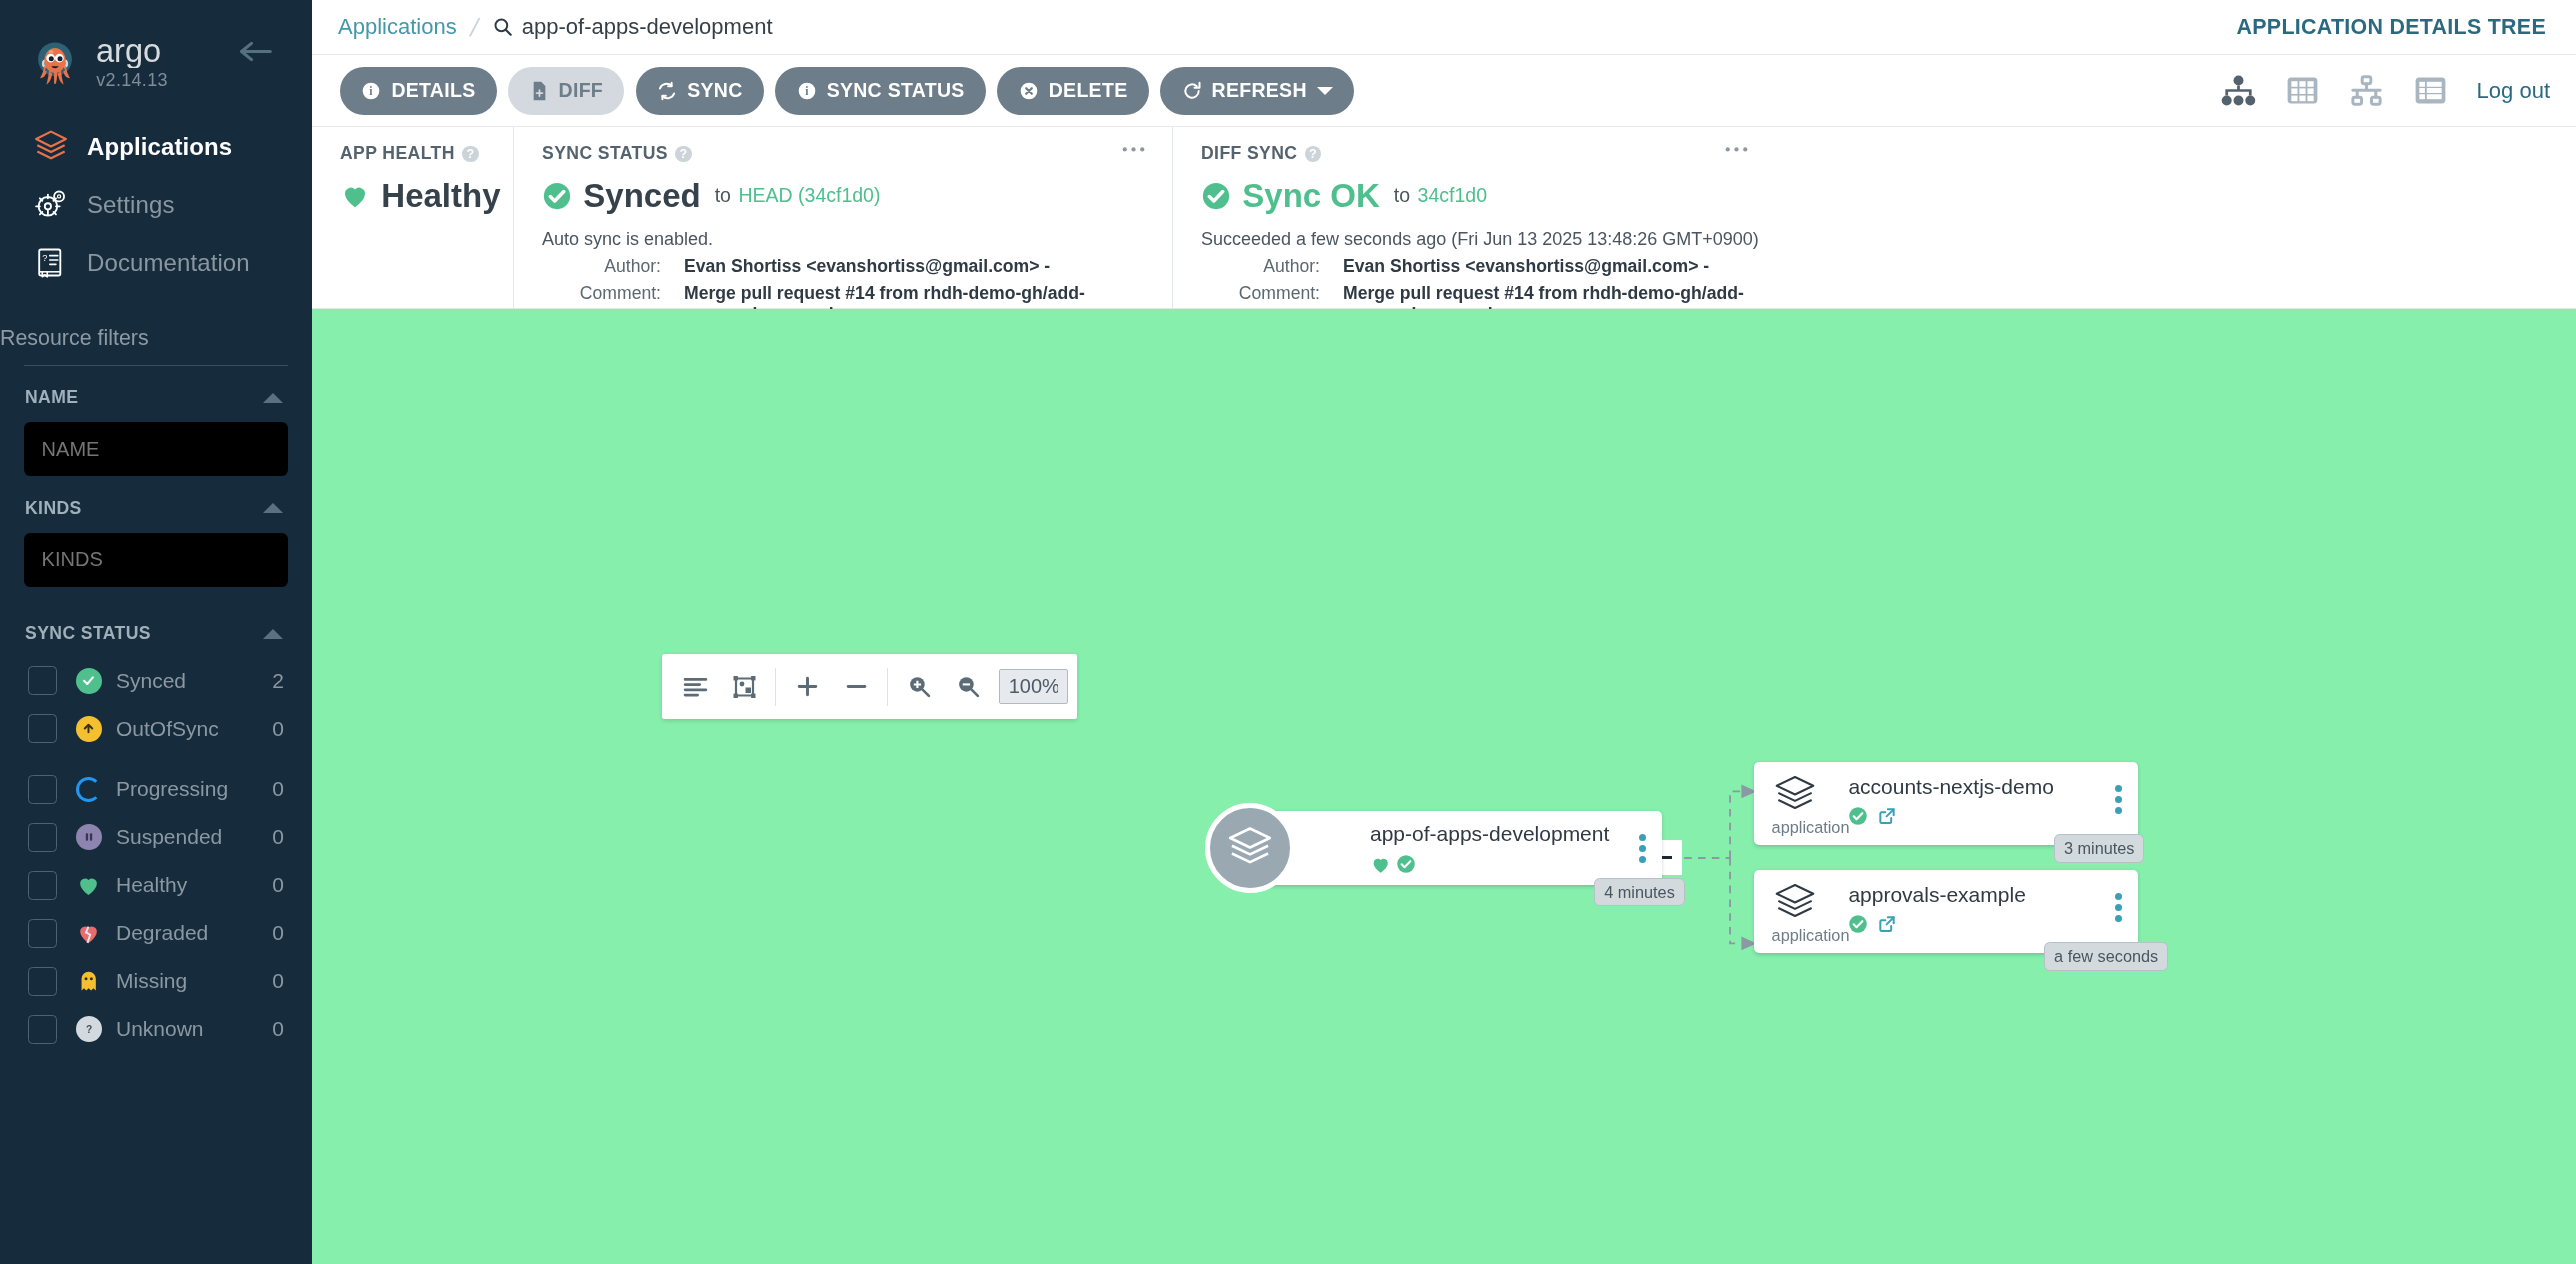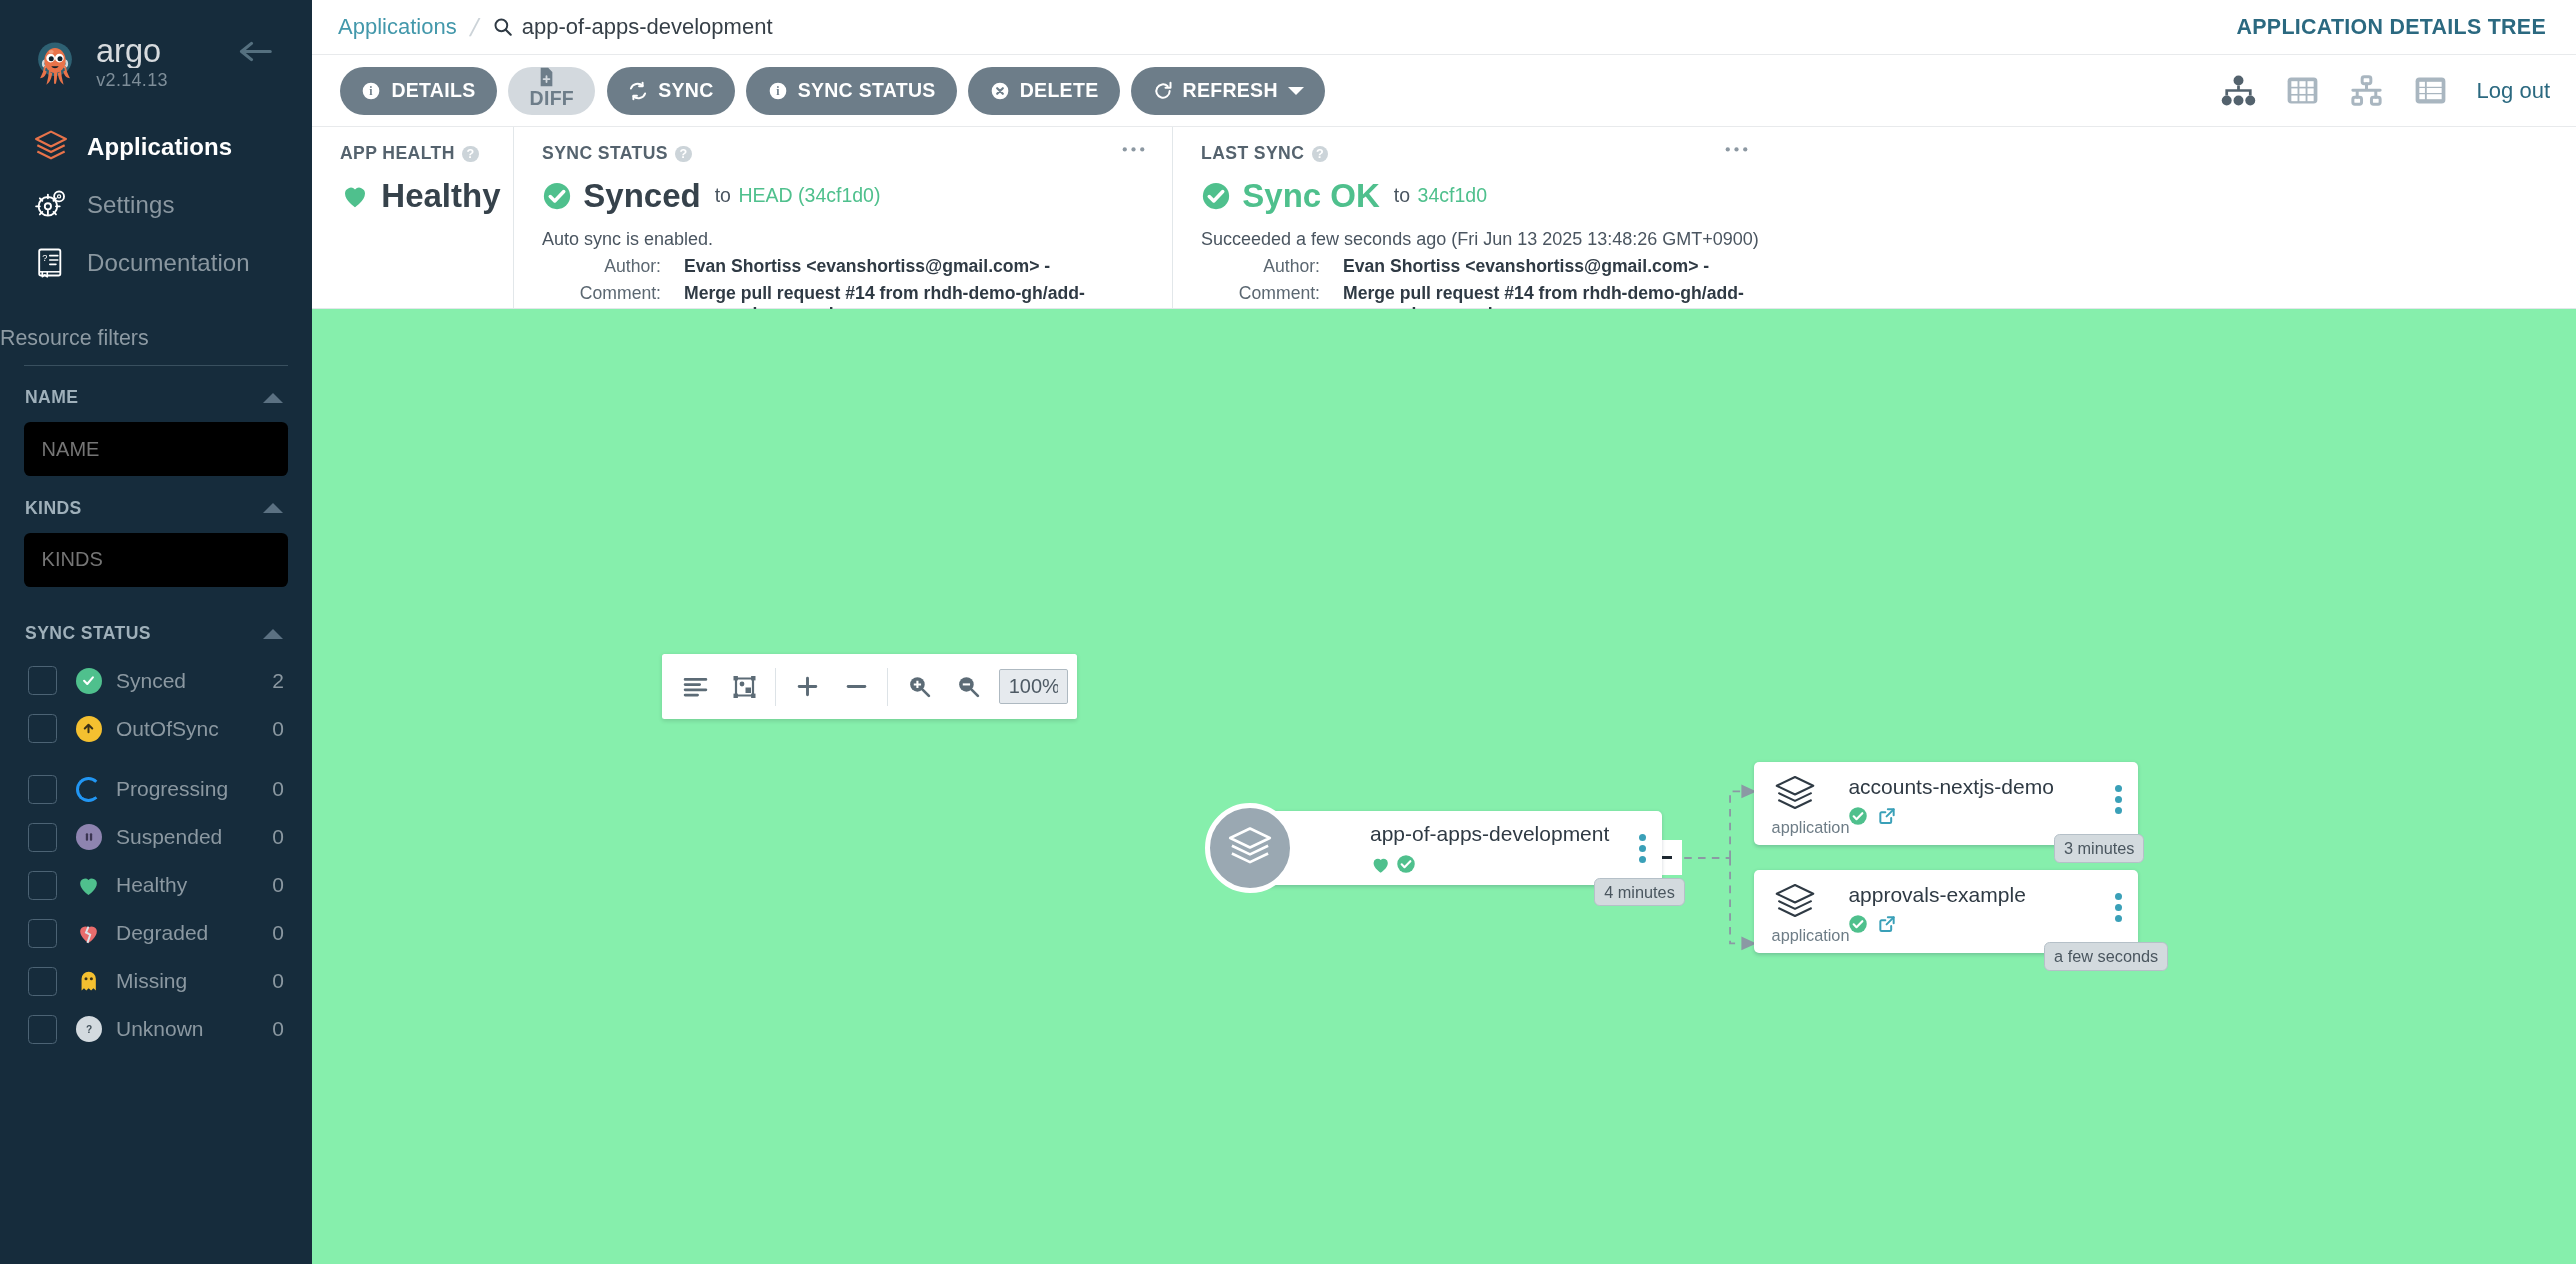--- a/index.html
+++ b/index.html
@@ -95,21 +95,21 @@
   .toolbar {
     height: 72px; flex: 0 0 72px; display: flex; align-items: center;
     padding: 0 26px 0 28px; border-bottom: 1.3px solid #e8eaec; background: #fff;
   }
   .tbtn {
     display: inline-flex; align-items: center; height: 48px;
     padding: 0 21.4px; border-radius: 26px; background: #6d7d89;
     color: #fff; font-size: 19.5px; font-weight: 700; letter-spacing: 0.3px;
     margin-right: 11.3px; cursor: pointer; white-space: nowrap;
   }
-  .tbtn.light { background: #d3d9de; color: #6d7d89; flex-direction: column; }
+  .tbtn.light { background: #d3d9de; color: #6d7d89; }
   .tbtn-ico { display: inline-flex; margin-right: 10px; align-items: center; }
   .caret-dn {
     width: 0; height: 0; border-left: 8.2px solid transparent;
     border-right: 8.2px solid transparent; border-top: 8.8px solid #fff; margin-left: 10px;
   }
   .viewicons { margin-left: auto; display: flex; align-items: center; }
   .vico { margin-left: 30px; cursor: pointer; display: flex; align-items: center; }
   .logout { color: #2b6980; font-size: 22px; margin-left: 30px; cursor: pointer; }
 
   
@@ -541,21 +541,21 @@
           <span class="kv-v">Evan Shortiss &lt;evanshortiss@gmail.com&gt; -</span>
         </div>
         <div class="kv">
           <span class="kv-k">Comment:</span>
           <span class="kv-v">Merge pull request #14 from rhdh-demo-gh/add-approvals-example</span>
         </div>
       </div>
 
       <div class="panel p-last">
         <div class="p-title">
-          <span>LAST SYNC</span>
+          <span>DIFF SYNC</span>
           <span class="qmark">?</span>
         </div>
         <span class="p-kebab">
           <svg width="25" height="8.8" viewBox="0 0 40 14">
               <circle cx="6" cy="7" r="3.4" fill="#8c98a2"></circle>
               <circle cx="20" cy="7" r="3.4" fill="#8c98a2"></circle>
               <circle cx="34" cy="7" r="3.4" fill="#8c98a2"></circle>
             </svg>
         </span>
         <div class="p-main">

